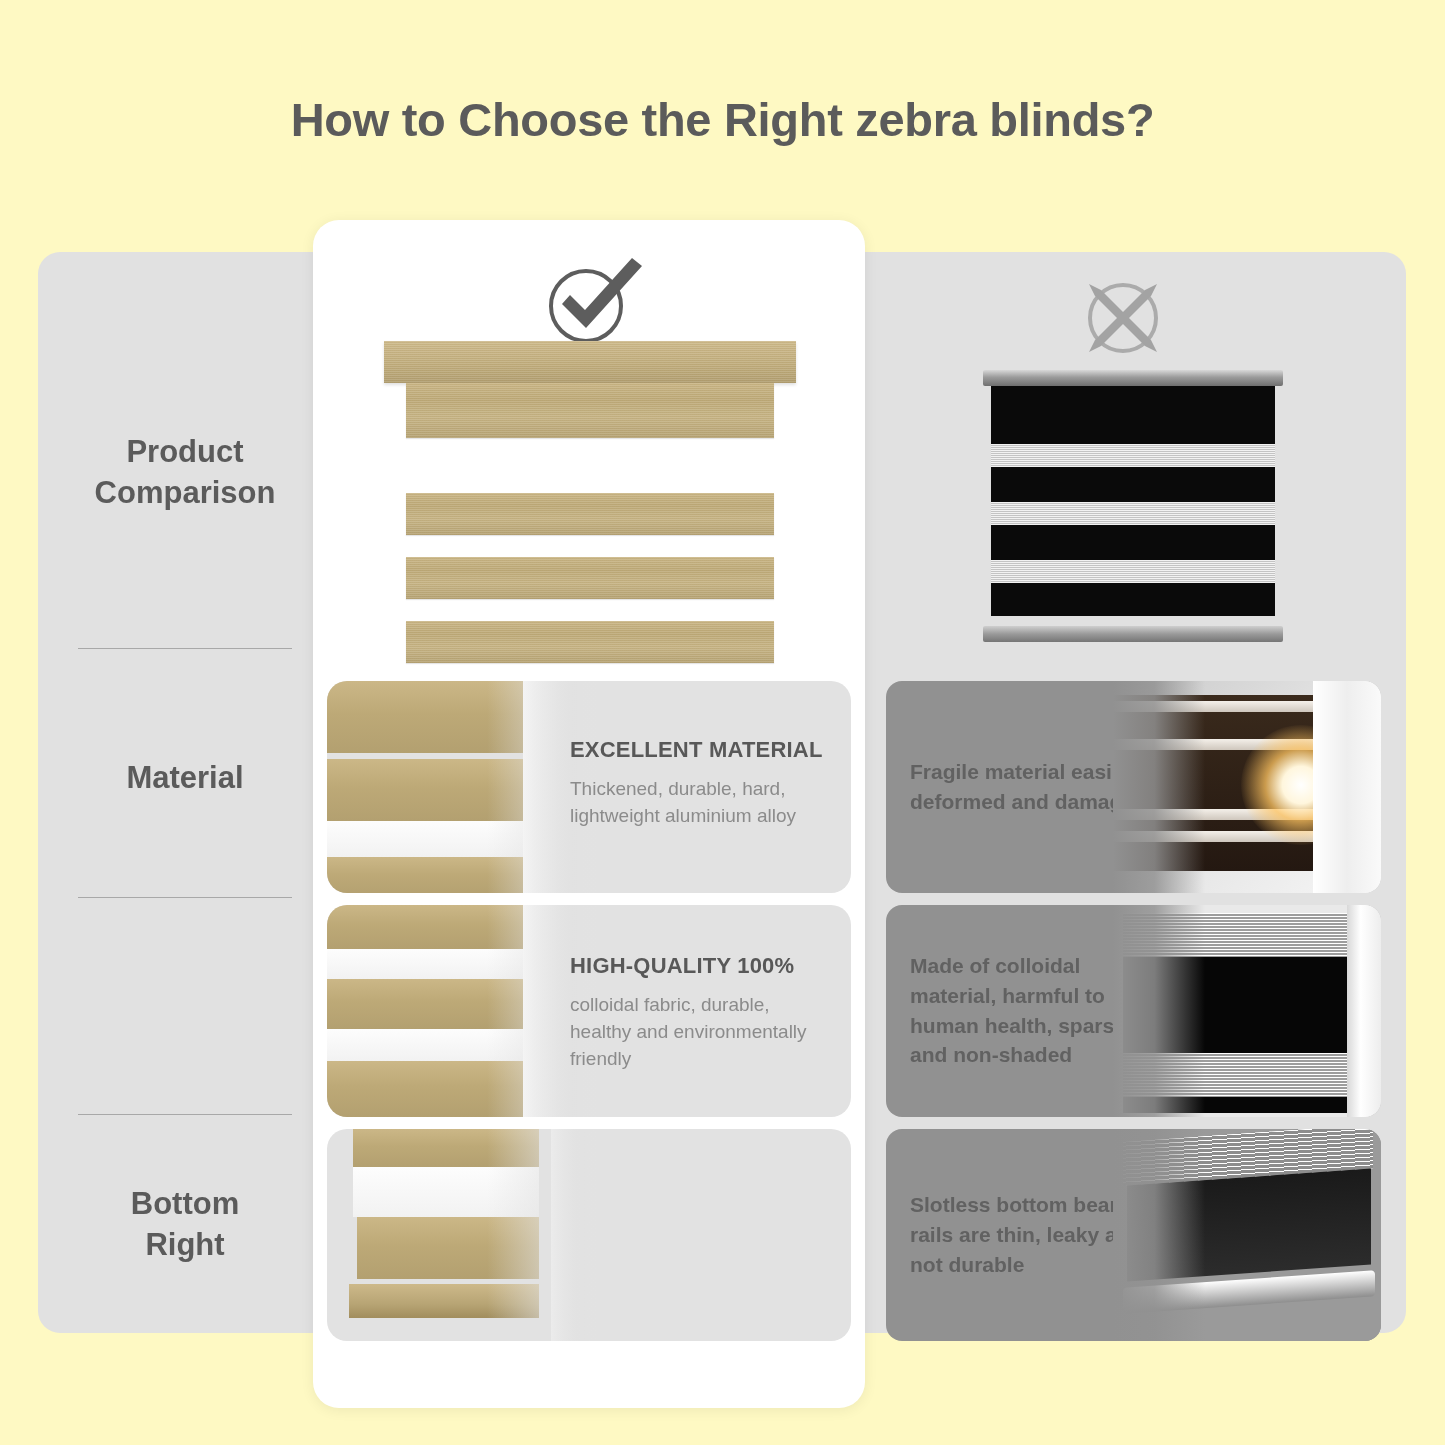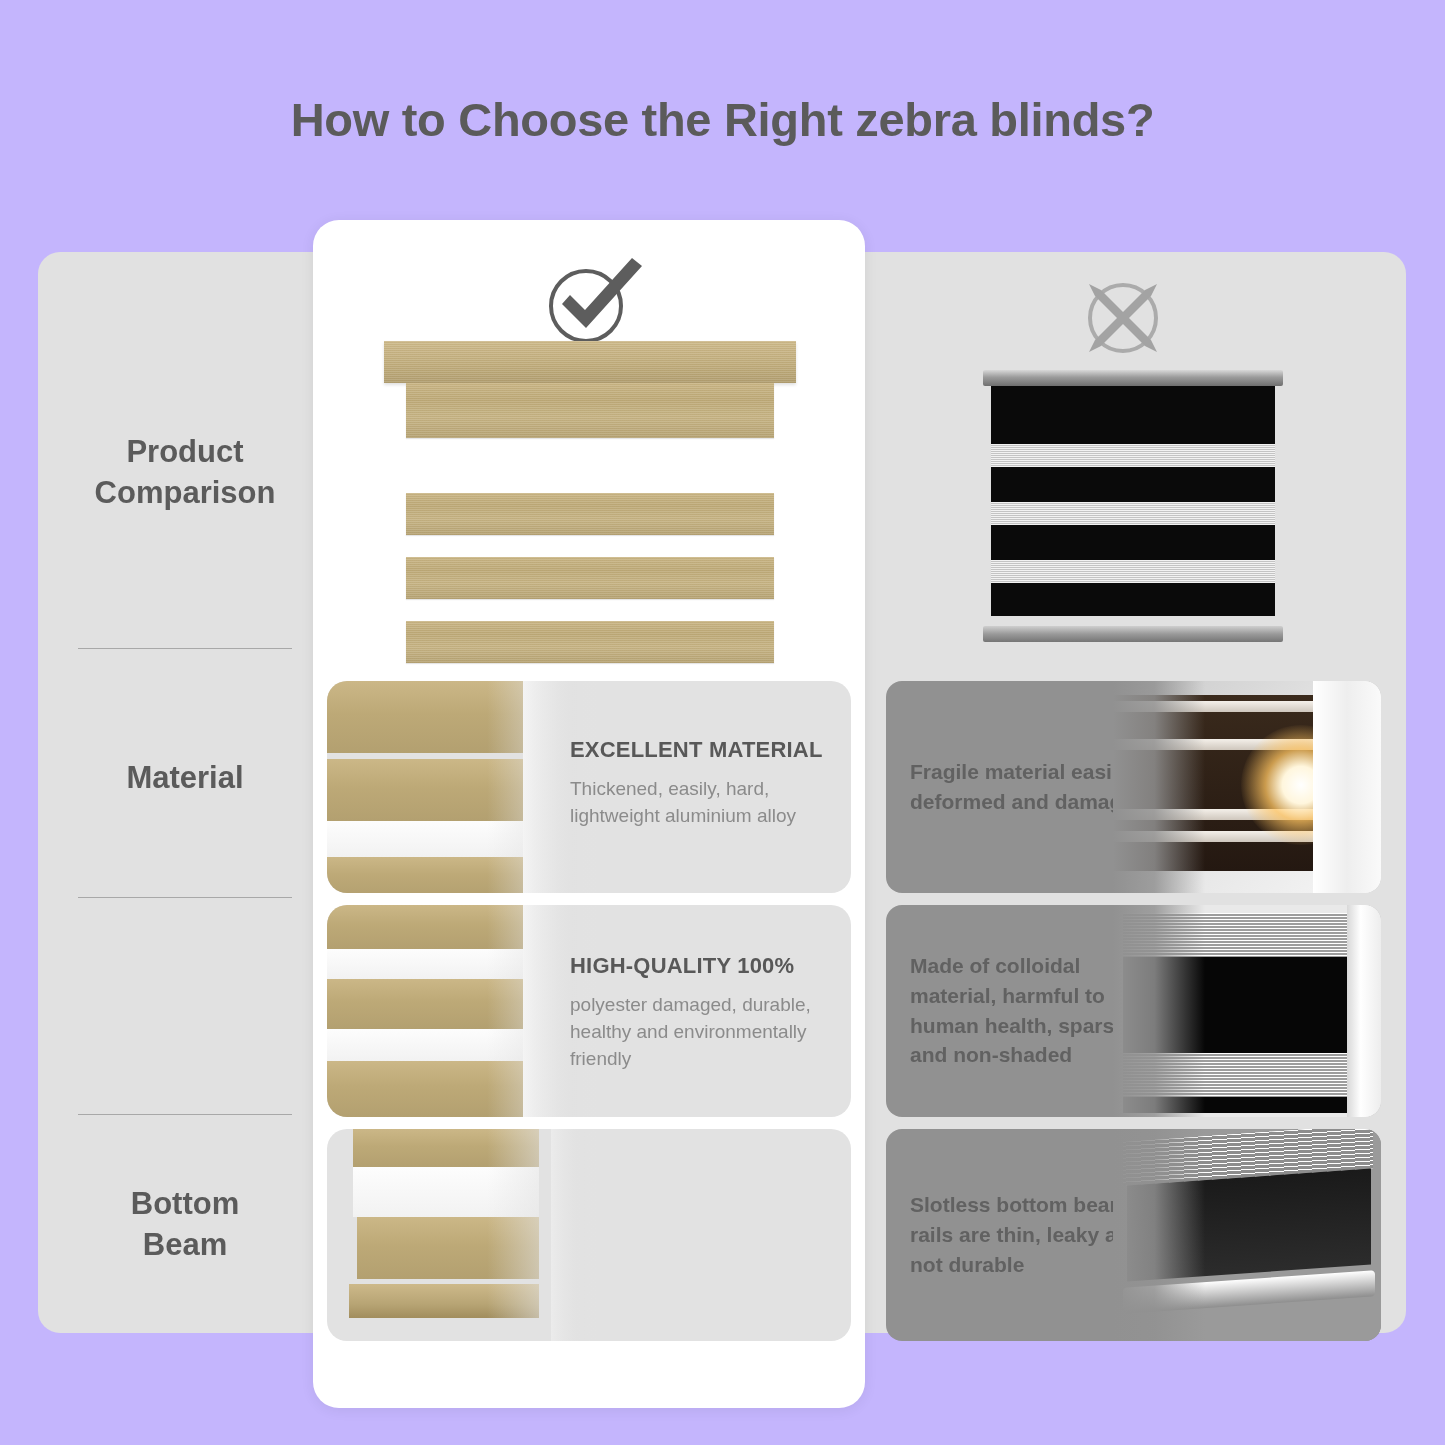--- a/index.html
+++ b/index.html
@@ -2,21 +2,21 @@
 <html><head>
 <meta charset="utf-8">
 <style>
   * { box-sizing: border-box; margin: 0; padding: 0; }
   html, body {
     width: 1445px; height: 1445px;
     background: #f5f5f5;
     font-family: "Liberation Sans", sans-serif;
     overflow: hidden;
   }
-  .page { position: relative; width: 1445px; height: 1445px; background: #c4b5fd; }
+  .page { position: relative; width: 1445px; height: 1445px; background: #fef9c3; }
 
   
   .title {
     position: absolute; left: 0; top: 92px; width: 1445px;
     text-align: center;
     font-size: 47px; font-weight: 700; color: #5b5b5b;
     letter-spacing: -0.3px;
   }
 
   
@@ -207,21 +207,21 @@
 Comparison</span>
     </div>
     <div class="side-div d0"></div>
     <div class="side-row r1">
       <span style="white-space:pre-line">Material</span>
     </div>
     <div class="side-div d1"></div>
     <div class="side-div d2"></div>
     <div class="side-row r3">
       <span style="white-space:pre-line">Bottom
-Beam</span>
+Right</span>
     </div>
   </div>
 
   <svg class="check-icon" viewBox="0 0 120 96">
     <circle cx="52" cy="52" r="35" fill="none" stroke="#5d5d5d" stroke-width="4"></circle>
     <path d="M28 50 L52 74 L108 12 L98 4 L51 56 L36 41 Z" fill="#5d5d5d"></path>
   </svg>
 
   <svg class="x-icon" viewBox="0 0 92 92">
     <circle cx="46" cy="46" r="33" fill="none" stroke="#ababab" stroke-width="4"></circle>
@@ -262,36 +262,36 @@
   <div class="feat-card f0">
     <div class="feat-img">
       <div class="blind-stripe tan" style="top:0px;   height:72px;"></div>
       <div class="blind-stripe tan" style="top:78px;  height:62px;"></div>
       <div class="blind-stripe sheer" style="top:140px; height:36px;"></div>
       <div class="blind-stripe tan" style="top:176px; height:40px;"></div>
       <div class="frame-white"></div>
     </div>
     <div class="feat-text" style="top:56px;">
       <div class="feat-title">EXCELLENT MATERIAL</div>
-      <div class="feat-desc">Thickened, easily, hard, lightweight aluminium alloy</div>
+      <div class="feat-desc">Thickened, durable, hard, lightweight aluminium alloy</div>
     </div>
   </div>
 
   <div class="feat-card f1">
     <div class="feat-img">
       <div class="blind-stripe tan" style="top:0px;   height:44px;"></div>
       <div class="blind-stripe sheer" style="top:44px;  height:30px;"></div>
       <div class="blind-stripe tan" style="top:74px;  height:50px;"></div>
       <div class="blind-stripe sheer" style="top:124px; height:32px;"></div>
       <div class="blind-stripe tan" style="top:156px; height:56px;"></div>
       <div class="frame-white"></div>
     </div>
     <div class="feat-text" style="top:48px;">
       <div class="feat-title">HIGH-QUALITY 100%</div>
-      <div class="feat-desc">polyester damaged, durable, healthy and environmentally friendly</div>
+      <div class="feat-desc">colloidal fabric, durable, healthy and environmentally friendly</div>
     </div>
   </div>
 
   <div class="feat-card f2">
     <div class="feat-img">
       <div class="blind-stripe tan" style="top:0px;   height:38px; left:26px; width:186px;"></div>
       <div class="blind-stripe sheer" style="top:38px;  height:50px; left:26px; width:186px;"></div>
       <div class="blind-stripe tan" style="top:88px;  height:62px; left:30px; width:182px;"></div>
       <div class="blind-stripe tan" style="top:155px; height:34px; left:22px; width:190px; background:linear-gradient(180deg,#cdb98a 0%,#b7a474 60%,#a18d5d 100%);"></div>
       <div class="frame-white" style="width:46px;"></div>

